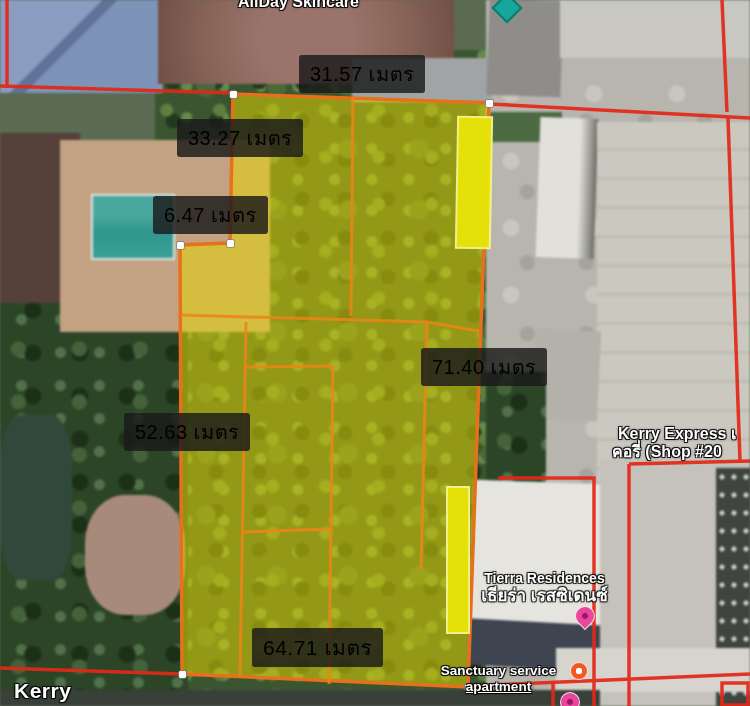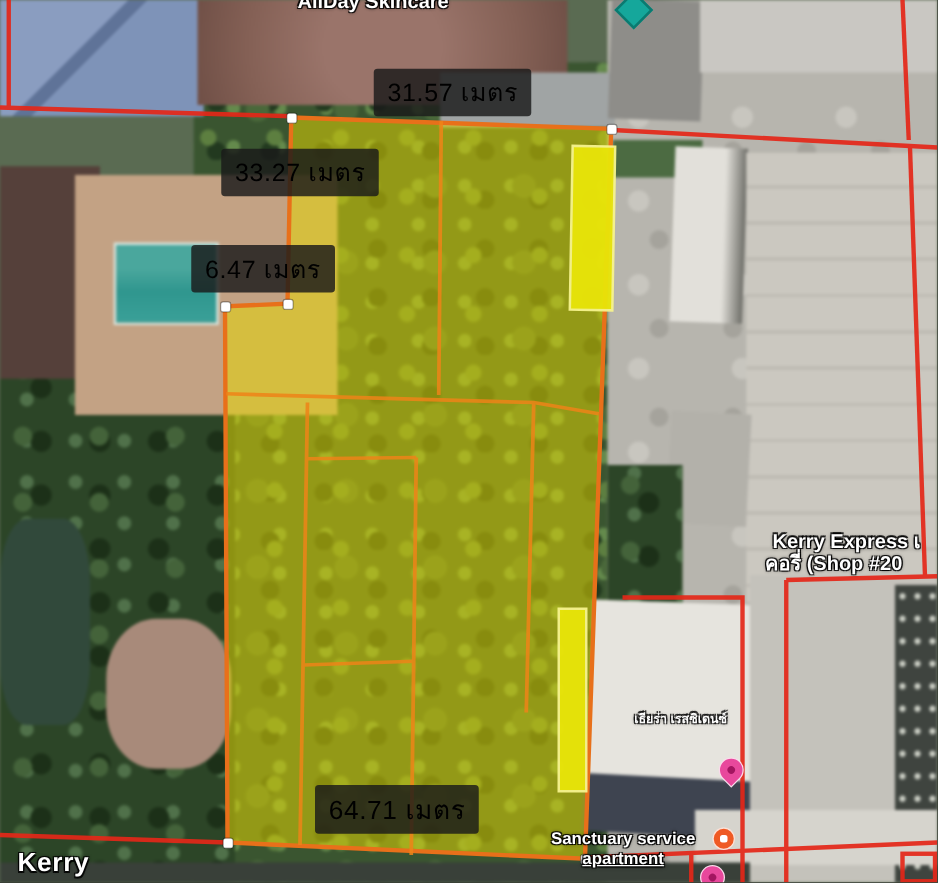--- a/index.html
+++ b/index.html
@@ -45,21 +45,21 @@
     font-size:20px;
     letter-spacing:0.5px;
     white-space:nowrap;
   }
   .place{
     position:absolute;z-index:4;color:#fff;font-weight:bold;
     text-shadow:-1px -1px 0 rgba(0,0,0,.8),1px -1px 0 rgba(0,0,0,.8),
       -1px 1px 0 rgba(0,0,0,.8),1px 1px 0 rgba(0,0,0,.8),0 0 3px rgba(0,0,0,.9);
     white-space:nowrap;text-align:center;line-height:1.15;
   }
-  .place .sub{font-weight:bold;font-size:10px;opacity:.95;display:block;}
+  .place .sub{font-weight:bold;font-size:17px;opacity:.95;display:block;}
   .pin{
     position:absolute;z-index:5;width:20px;height:20px;
     background:#e8489c;border:1px solid #ffffffcc;
     border-radius:50% 50% 50% 0;transform:rotate(-45deg);
   }
   .pin::after{
     content:'';position:absolute;left:6px;top:6px;width:6px;height:6px;
     border-radius:50%;background:#a31560;
   }
   .dot-marker{
@@ -147,31 +147,34 @@
       <rect x="176.5" y="241.5" width="8" height="8" rx="2"></rect>
       <rect x="226.5" y="239.5" width="8" height="8" rx="2"></rect>
       <rect x="178.5" y="670.5" width="8" height="8" rx="2"></rect>
       <rect x="464.5" y="683.5" width="8" height="8" rx="2"></rect>
     </g>
   </svg>
 
   <div class="mlabel" style="left:299px;top:55px;">31.57 เมตร</div>
   <div class="mlabel" style="left:177px;top:119px;">33.27 เมตร</div>
   <div class="mlabel" style="left:153px;top:196px;">6.47 เมตร</div>
+  <div class="mlabel" style="left:421px;top:348px;">71.40 เมตร</div>
+  <div class="mlabel" style="left:124px;top:413px;">52.63 เมตร</div>
   <div class="mlabel" style="left:252px;top:628px;font-size:21px;">64.71 เมตร</div>
 
   <div class="place" style="left:238px;top:-7px;font-size:16px;">AllDay Skincare</div>
   <div class="diamond" style="left:496px;top:-3px;"></div>
 
   <div class="place" style="left:618px;top:425px;font-size:16px;text-align:left;">
     <span style="display:block;">Kerry Express เ</span>
     <span style="display:block;margin-left:-6px;">คอรี่ (Shop #20</span>
   </div>
 
   <div class="place" style="left:472px;top:570px;width:145px;font-size:14px;">
+    <span style="display:block;">Tierra Residences</span>
     <span class="sub">เธียร่า เรสซิเดนซ์</span>
   </div>
   <div class="pin" style="left:575px;top:606px;"></div>
 
   <div class="place" style="left:426px;top:663px;width:145px;font-size:13.5px;">
     <span style="display:block;">Sanctuary service</span>
     <span style="display:block;text-decoration:underline;">apartment</span>
   </div>
   <div class="dot-marker" style="left:570px;top:662px;"></div>
   <div class="pin" style="left:560px;top:692px;"></div>

